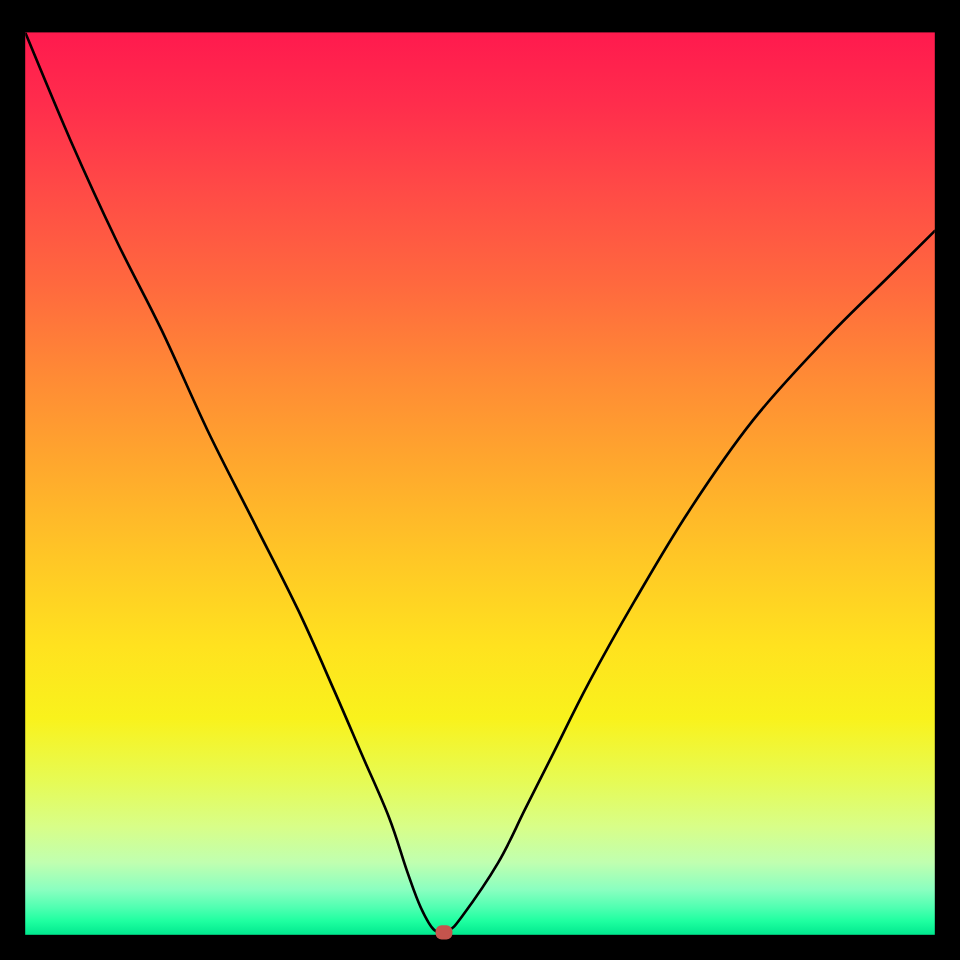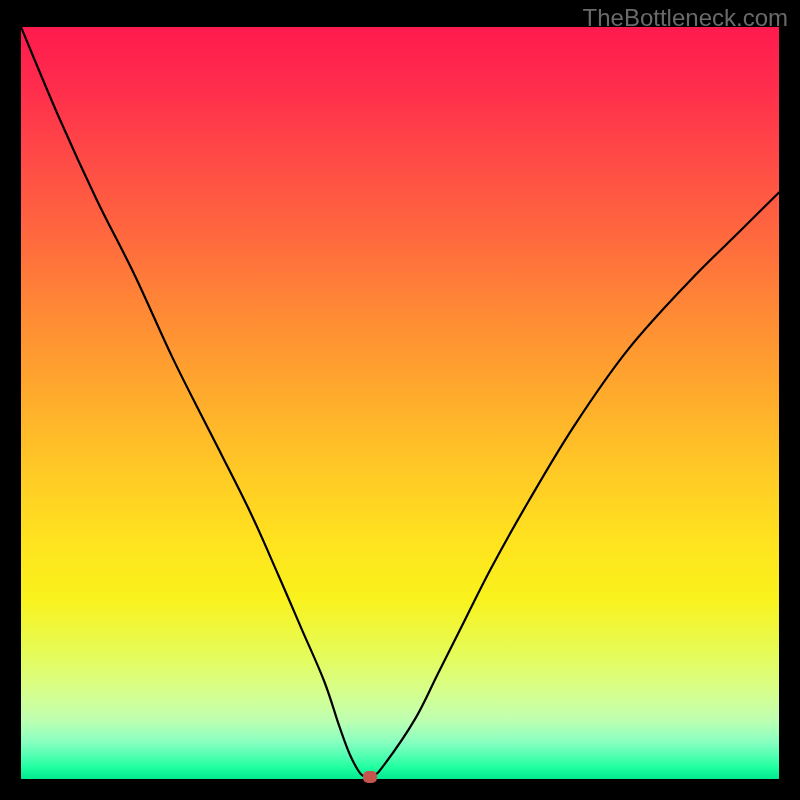--- a/index.html
+++ b/index.html
@@ -68,21 +68,20 @@
     height: 12px;
     background: #c5544d;
     border-radius: 5px;
     transform: translate(-50%, -50%);
   }
 </style>
 </head>
 <body>
 
 <div class="container">
-  <div class="watermark">TheBottleneck.com</div>
   <div class="plot">
     <div class="gradient"></div>
     <svg class="curve" viewBox="0 0 758 752" preserveAspectRatio="none">
       <path id="curve-path" fill="none" stroke="#000" stroke-width="2.2" stroke-linecap="round" stroke-linejoin="round" d="M 0.00 0.00 C 6.82 16.24, 24.26 59.11, 37.90 90.24 C 51.54 121.37, 62.16 144.53, 75.80 172.96 C 89.44 201.39, 100.06 219.73, 113.70 248.16 C 127.34 276.59, 137.96 302.45, 151.60 330.88 C 165.24 359.31, 175.86 379.01, 189.50 406.08 C 203.14 433.15, 215.12 455.56, 227.40 481.28 C 239.68 507.00, 248.17 527.30, 257.72 548.96 C 267.27 570.62, 272.27 582.65, 280.46 601.60 C 288.65 620.55, 296.38 636.64, 303.20 654.24 C 310.02 671.84, 313.58 685.82, 318.36 699.36 C 323.14 712.90, 325.64 720.64, 329.73 729.44 C 333.82 738.24, 337.01 744.86, 341.10 748.24 C 345.19 751.62, 348.38 750.27, 352.47 748.24 C 356.56 746.21, 356.34 747.11, 363.84 736.96 C 371.34 726.81, 384.61 708.08, 394.16 691.84 C 403.71 675.60, 408.71 662.96, 416.90 646.72 C 425.09 630.48, 430.09 620.55, 439.64 601.60 C 449.19 582.65, 457.68 564.45, 469.96 541.44 C 482.24 518.43, 492.85 499.48, 507.86 473.76 C 522.87 448.04, 535.60 425.63, 553.34 398.56 C 571.08 371.49, 585.93 349.08, 606.40 323.36 C 626.87 297.64, 646.57 277.34, 667.04 255.68 C 687.51 234.02, 703.73 219.28, 720.10 203.04 C 736.47 186.80, 751.18 172.21, 758.00 165.44"></path>
     </svg>
     <div id="minpt" class="minpoint" style="left: 348.68px; top: 749.744px;"></div>
   </div>
 </div>
 
 </body></html>

